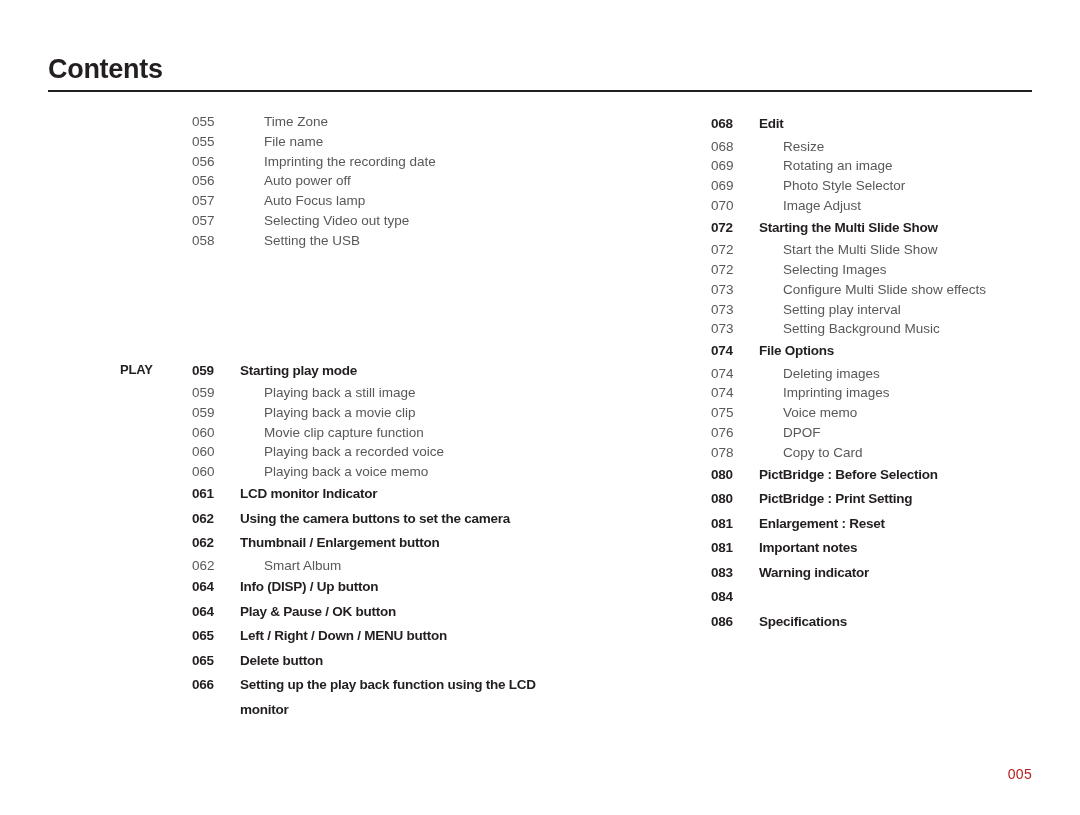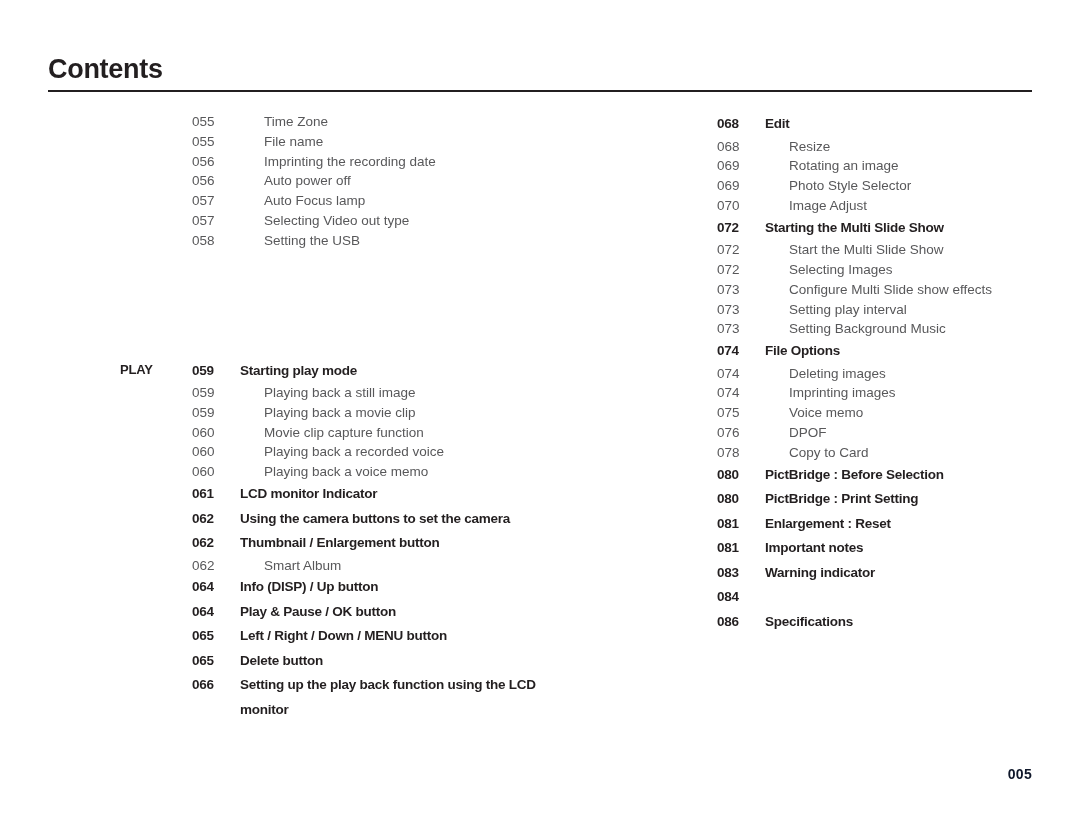--- a/index.html
+++ b/index.html
@@ -103,30 +103,30 @@
     font-weight: normal;
     color: #58585a;
     font-size: 13.5px;
     line-height: 19.8px;
     letter-spacing: 0px;
   }
   .entry.sub .txt { padding-left: 24px; }
 
   
   .col-left .entry .num  { margin-left: 72px; }
-  .col-right .entry .num { margin-left: 13px; }
+  .col-right .entry .num { margin-left: 7px; }
 
   
   .folio {
     position: absolute;
     right: 48px;
     bottom: 33px;
     font-size: 14px;
-    font-weight: bold;
-    color: #0f172a;
+    font-weight: normal;
+    color: #b91c1c;
     letter-spacing: 0.3px;
   }
 </style>
 </head>
 <body>
 
 <div class="page">
 
   <div class="page-heading">Contents</div>
 

